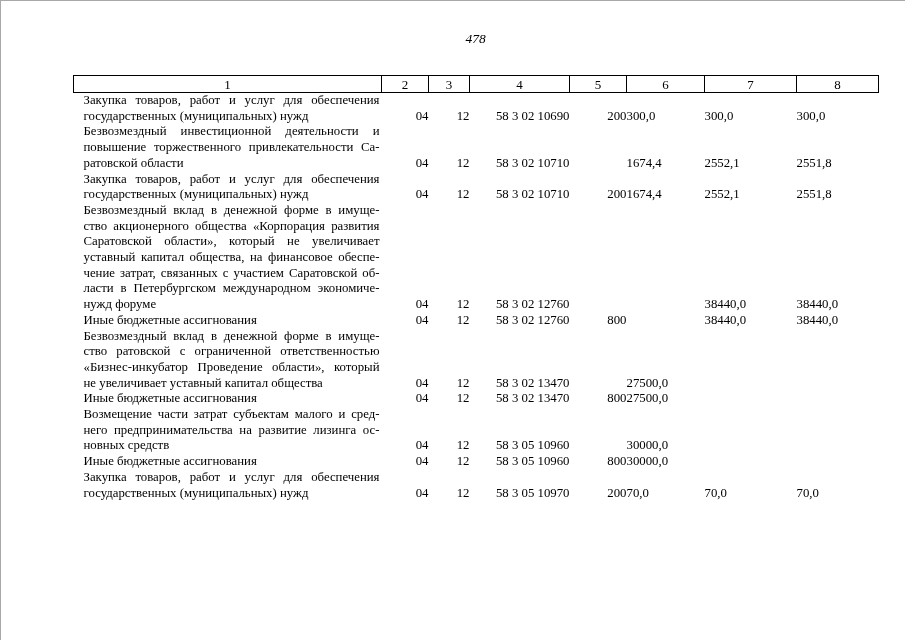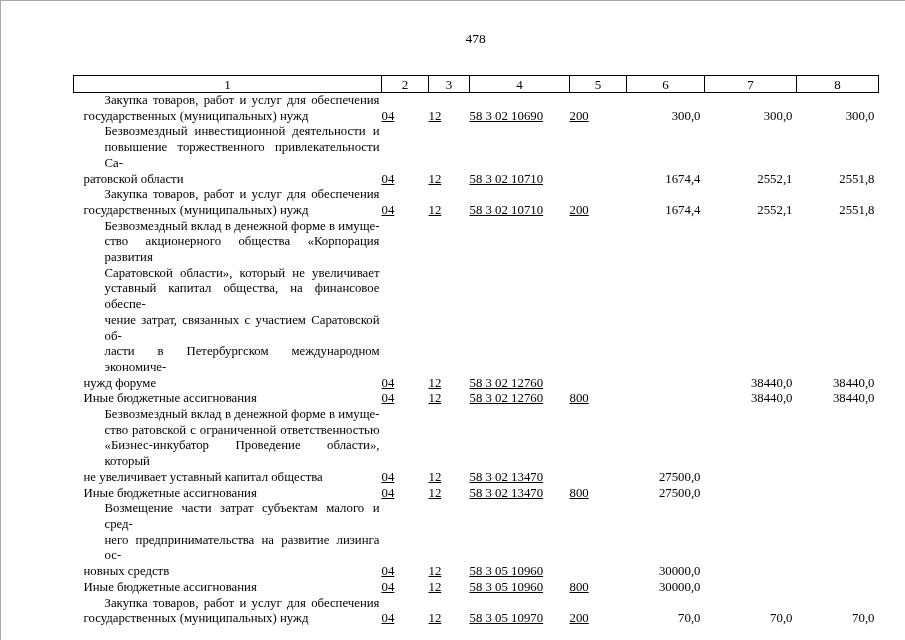--- a/index.html
+++ b/index.html
@@ -19,20 +19,21 @@
     overflow: hidden;
   }
   .page-number {
     position: absolute;
     top: 30px;
     left: 72px;
     width: 805px;
     text-align: center;
     font-size: 13.5px;
     line-height: 16px;
+    font-style: italic;
   }
   table.budget {
     position: absolute;
     top: 74px;
     left: 72px;
     width: 805px;
     table-layout: fixed;
     border-collapse: collapse;
     font-size: 12.8px;
   }
@@ -47,23 +48,23 @@
     vertical-align: middle;
   }
   tbody td {
     border: none;
     padding: 0;
     vertical-align: bottom;
     line-height: 15.7px;
   }
   td.c1 { padding-left: 10px; padding-right: 2px; }
   td.c1 .ln { line-height: 15.7px; }
-  td.c1 .ln.just { text-align: justify; text-align-last: justify; margin-left: 21px; }
-  td.c2, td.c3, td.c4, td.c5 { text-align: left; text-decoration: underline; }
-  td.c6, td.c7, td.c8 { text-align: right; padding-right: 4px; }
+  td.c1 .ln.just { text-align: justify; text-align-last: justify; }
+  td.c2, td.c3, td.c4, td.c5 { text-align: right; }
+  td.c6, td.c7, td.c8 { padding-right: 4px; }
 </style>
 </head>
 <body>
 
 <div class="screen">
   <div class="page-number">478</div>
 
   <table class="budget">
     <colgroup>
       <col style="width:308px">

